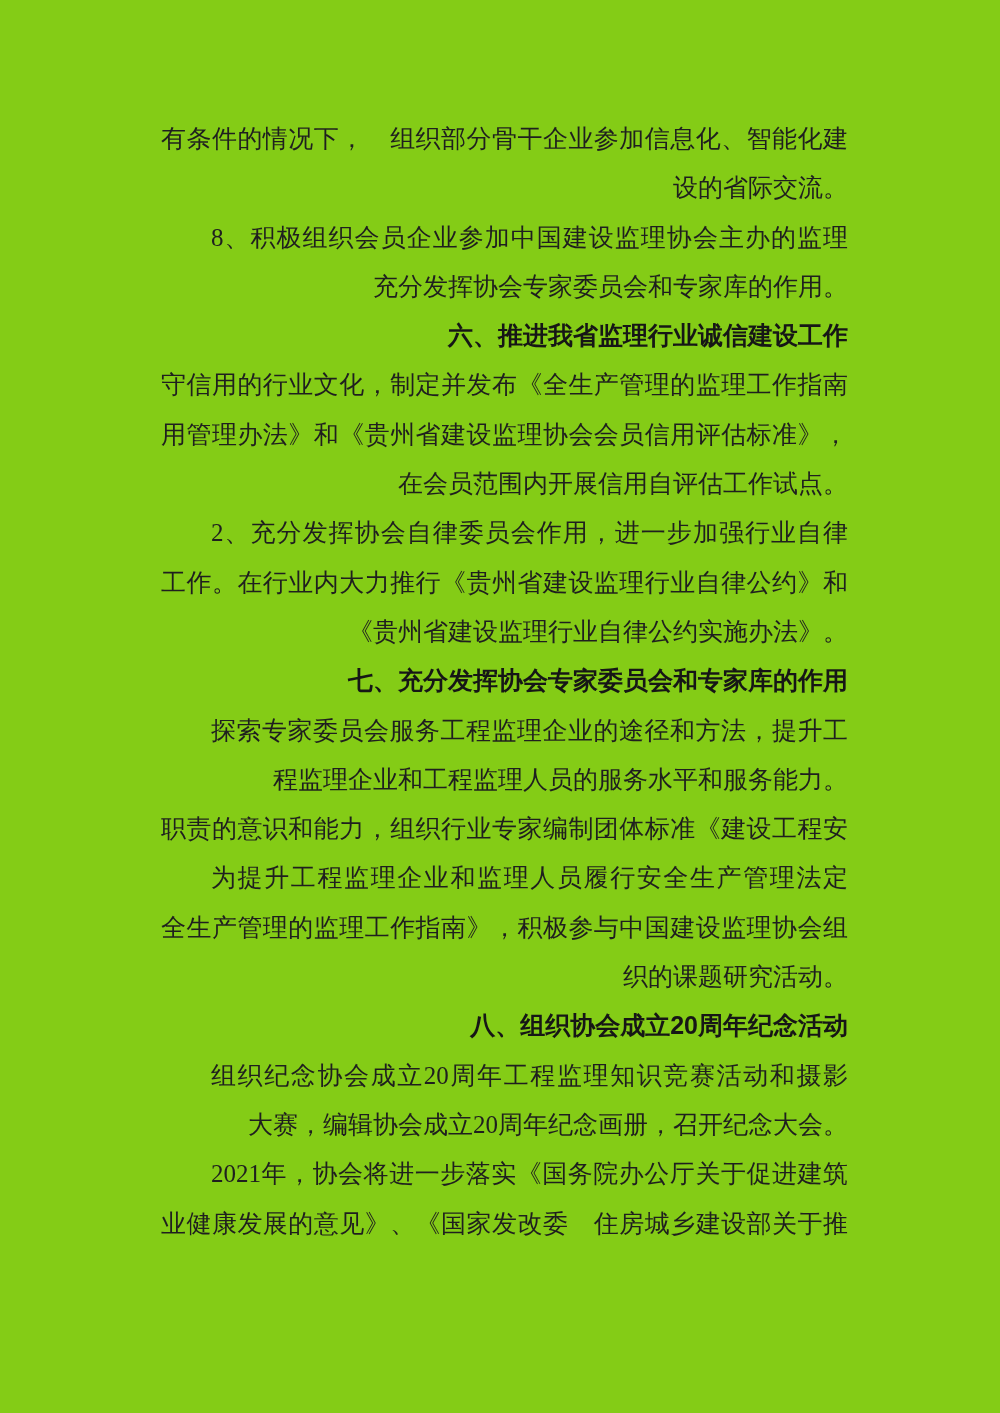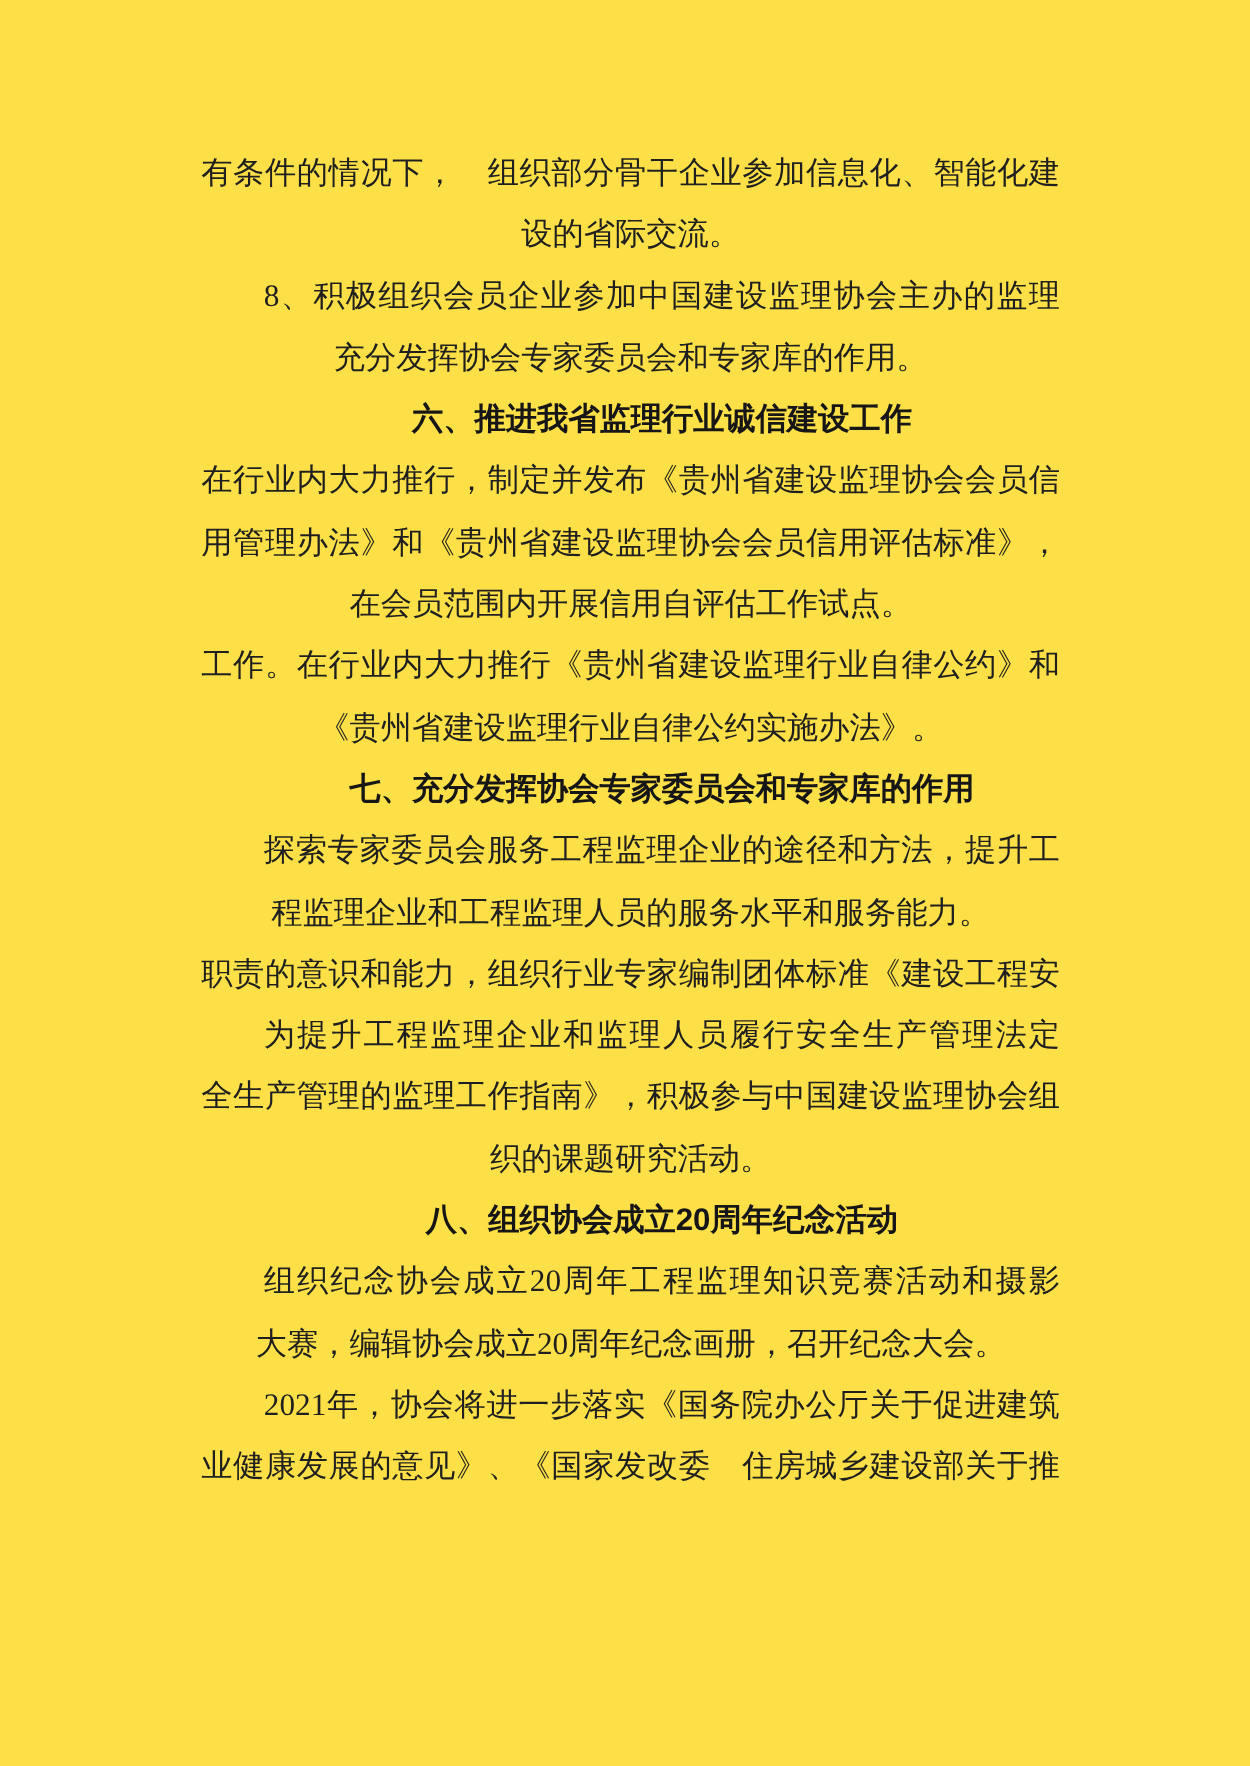--- a/index.html
+++ b/index.html
@@ -4,36 +4,36 @@
 <style>
   html, body {
     margin: 0;
     padding: 0;
     background: #ffffff;
   }
   .page {
     position: relative;
     width: 1000px;
     height: 1413px;
-    background: #fde047;
+    background: #84cc16;
     overflow: hidden;
   }
   .text-block {
     position: absolute;
     left: 161px;
     top: 114px;
     width: 687px;
   }
   .line {
     font-family: "Liberation Serif", "DejaVu Serif", serif;
     font-size: 25px;
     line-height: 49.3px;
     color: #1f1f1f;
     white-space: pre-wrap;
-    text-align: center;
+    text-align: right;
   }
   
   .line.fill {
     text-align: justify;
     text-align-last: justify;
   }
   
   .line.indent {
     text-indent: 2em;
   }
@@ -47,23 +47,24 @@
 </head>
 <body>
 
 <div class="page">
   <div class="text-block">
     <div class="line fill">有条件的情况下，　组织部分骨干企业参加信息化、智能化建</div>
     <div class="line">设的省际交流。</div>
     <div class="line indent fill">8、积极组织会员企业参加中国建设监理协会主办的监理</div>
     <div class="line">充分发挥协会专家委员会和专家库的作用。</div>
     <div class="line heading indent">六、推进我省监理行业诚信建设工作</div>
-    <div class="line fill">在行业内大力推行，制定并发布《贵州省建设监理协会会员信</div>
+    <div class="line fill">守信用的行业文化，制定并发布《全生产管理的监理工作指南</div>
     <div class="line fill">用管理办法》和《贵州省建设监理协会会员信用评估标准》，</div>
     <div class="line">在会员范围内开展信用自评估工作试点。</div>
+    <div class="line indent fill">2、充分发挥协会自律委员会作用，进一步加强行业自律</div>
     <div class="line fill">工作。在行业内大力推行《贵州省建设监理行业自律公约》和</div>
     <div class="line">《贵州省建设监理行业自律公约实施办法》。</div>
     <div class="line heading indent">七、充分发挥协会专家委员会和专家库的作用</div>
     <div class="line indent fill">探索专家委员会服务工程监理企业的途径和方法，提升工</div>
     <div class="line">程监理企业和工程监理人员的服务水平和服务能力。</div>
     <div class="line fill">职责的意识和能力，组织行业专家编制团体标准《建设工程安</div>
     <div class="line indent fill">为提升工程监理企业和监理人员履行安全生产管理法定</div>
     <div class="line fill">全生产管理的监理工作指南》，积极参与中国建设监理协会组</div>
     <div class="line">织的课题研究活动。</div>
     <div class="line heading indent">八、组织协会成立20周年纪念活动</div>

